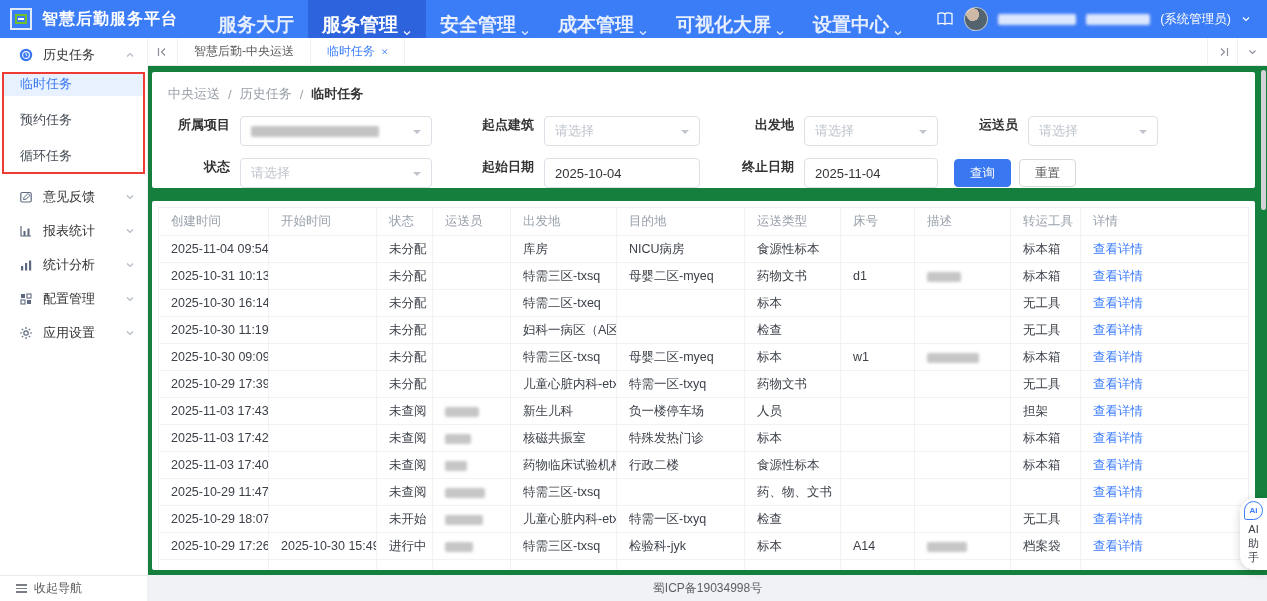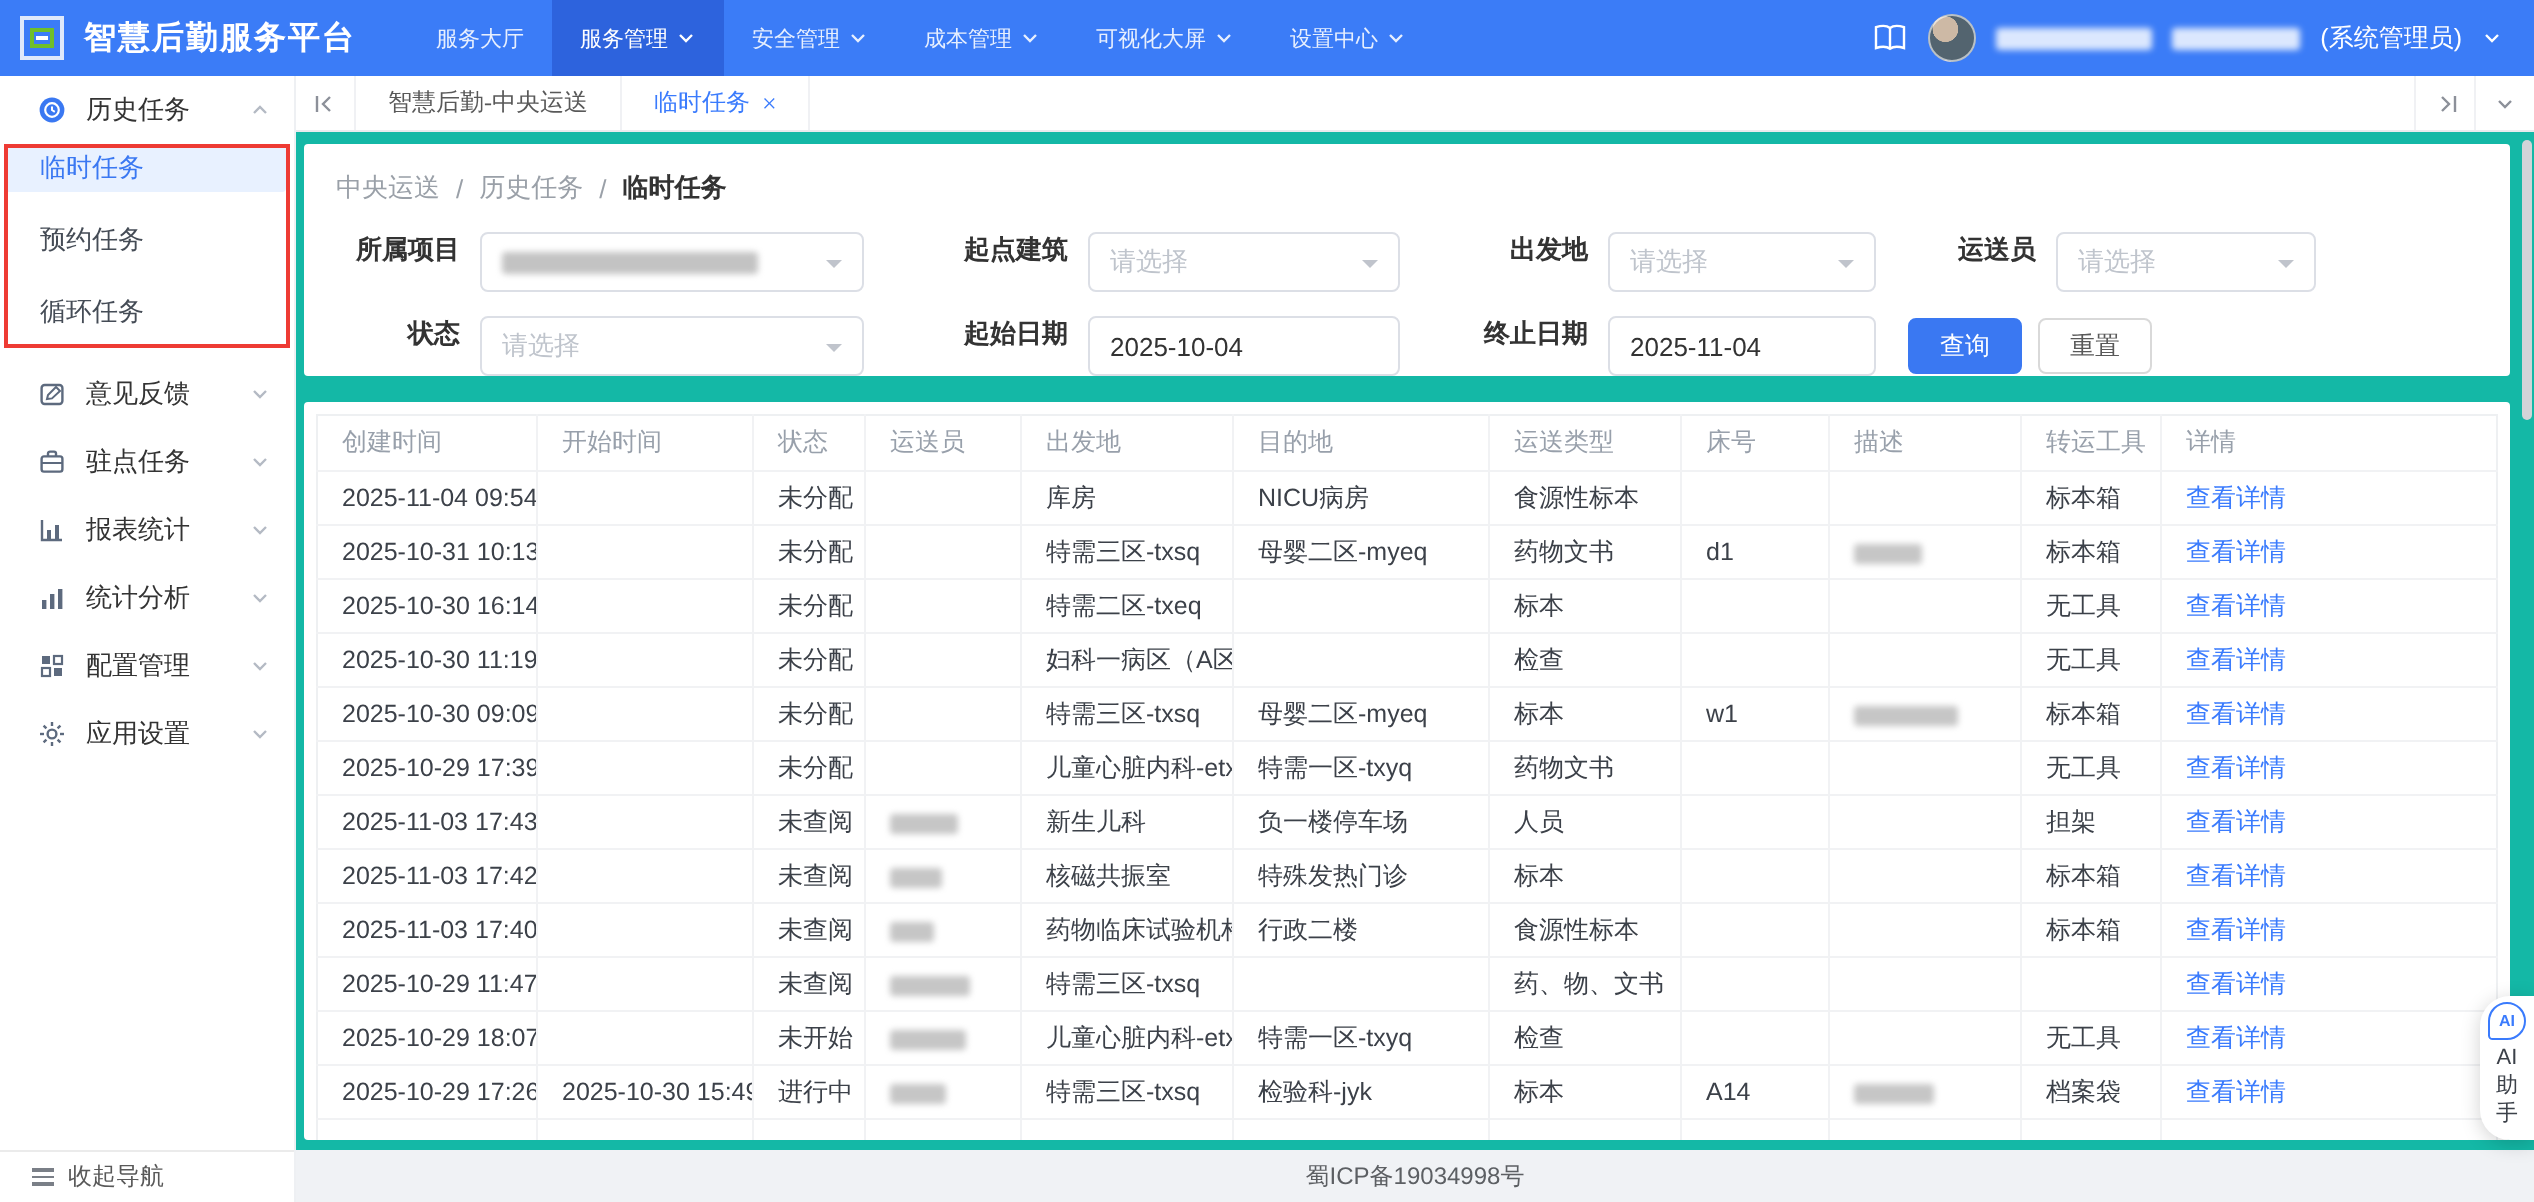--- a/index.html
+++ b/index.html
@@ -1,27 +1,27 @@
 <!DOCTYPE html>
 <html><head>
 <meta charset="utf-8">
 <style>
   * { margin:0; padding:0; box-sizing:border-box; }
   html,body { width:1267px; height:601px; }
   body { font-family:"Liberation Sans","DejaVu Sans",sans-serif; font-size:13px; color:#333; background:#f0f2f5; overflow:hidden; }
-  .app { position:relative; width:1267px; height:601px; display:flex; flex-direction:column; background:#14b8a6;border-radius:13px; }
+  .app { position:relative; width:1267px; height:601px; display:flex; flex-direction:column; background:#15803d;border-radius:13px; }
 
   
   .navbar { height:38px; background:#3b7cf7; display:flex; align-items:center; color:#fff; flex:0 0 auto; padding:0 16px 0 10px; }
   .logo-box { width:22px; height:22px; border:2px solid #dfe9fb; display:flex; align-items:center; justify-content:center; margin-right:10px; }
   .logo-in { width:12px; height:10px; border:2px solid #6fbf2a; display:flex; align-items:center; justify-content:center; }
   .logo-bar { width:6px; height:2px; background:#fff; }
   .nav-title { font-size:16px; font-weight:bold; letter-spacing:1px; margin-right:26px; white-space:nowrap; }
   .nav-menu { display:flex; align-items:stretch; height:38px; }
-  .nav-item { display:flex; align-items:center; gap:4px; padding:0 14px; font-size:11px; color:rgba(255,255,255,.88); cursor:pointer; white-space:nowrap; }
+  .nav-item { display:flex; align-items:flex-end; gap:4px; padding:0 14px; font-size:19px; color:rgba(255,255,255,.88); cursor:pointer; white-space:nowrap;font-weight:bold; }
   .nav-item.active { background:#2d63dd; color:#fff; }
   .nav-spacer { flex:1; }
   .nav-right { display:flex; align-items:center; gap:10px; font-size:12.5px; }
   .book-ic { display:flex; }
   .avatar { width:24px; height:24px; border-radius:50%; background:radial-gradient(circle at 35% 30%, #cdb9a5 0 30%, #53646f 31% 100%); border:1px solid rgba(255,255,255,.6); }
   .blur { display:inline-block; height:11px; border-radius:2px; background:#c3c3c3; filter:blur(1.6px); vertical-align:middle; }
   .blur.on-blue { background:rgba(255,255,255,.82); }
   .caret { display:inline-flex; color:inherit; }
 
   
@@ -192,35 +192,20 @@
             <span>循环任务</span>
           </div>
         <div class="side-item">
           <span class="side-ic">
               <svg width="14" height="14" viewBox="0 0 14 14">
                 <rect x="1.8" y="2.5" width="10.4" height="9.5" rx="1.5" fill="none" stroke="currentColor" stroke-width="1.2"></rect>
                 <path d="M4.5 9.5 L5 7.5 L9 3.5 L11 5.5 L7 9.2 Z" fill="none" stroke="currentColor" stroke-width="1"></path>
               </svg>
             </span>
           <span class="lbl">意见反馈</span>
-          <span class="caret">
-              <svg width="10" height="10" viewBox="0 0 10 10">
-                <polyline points="2,3.5 5,6.5 8,3.5" fill="none" stroke="currentColor" stroke-width="1.2"></polyline>
-              </svg>
-            </span>
-        </div>
-        <div class="side-item">
-          <span class="side-ic">
-              <svg width="14" height="14" viewBox="0 0 14 14">
-                <rect x="1.8" y="4.2" width="10.4" height="7.6" rx="1.2" fill="none" stroke="currentColor" stroke-width="1.2"></rect>
-                <path d="M5 4 V2.8 a1 1 0 0 1 1-1 h2 a1 1 0 0 1 1 1 V4" fill="none" stroke="currentColor" stroke-width="1.2"></path>
-                <line x1="1.8" y1="7.5" x2="12.2" y2="7.5" stroke="currentColor" stroke-width="1"></line>
-              </svg>
-            </span>
-          <span class="lbl">驻点任务</span>
           <span class="caret">
               <svg width="10" height="10" viewBox="0 0 10 10">
                 <polyline points="2,3.5 5,6.5 8,3.5" fill="none" stroke="currentColor" stroke-width="1.2"></polyline>
               </svg>
             </span>
         </div>
         <div class="side-item">
           <span class="side-ic">
               <svg width="14" height="14" viewBox="0 0 14 14">
                 <polyline points="2,2 2,12 12,12" fill="none" stroke="currentColor" stroke-width="1.2"></polyline>

